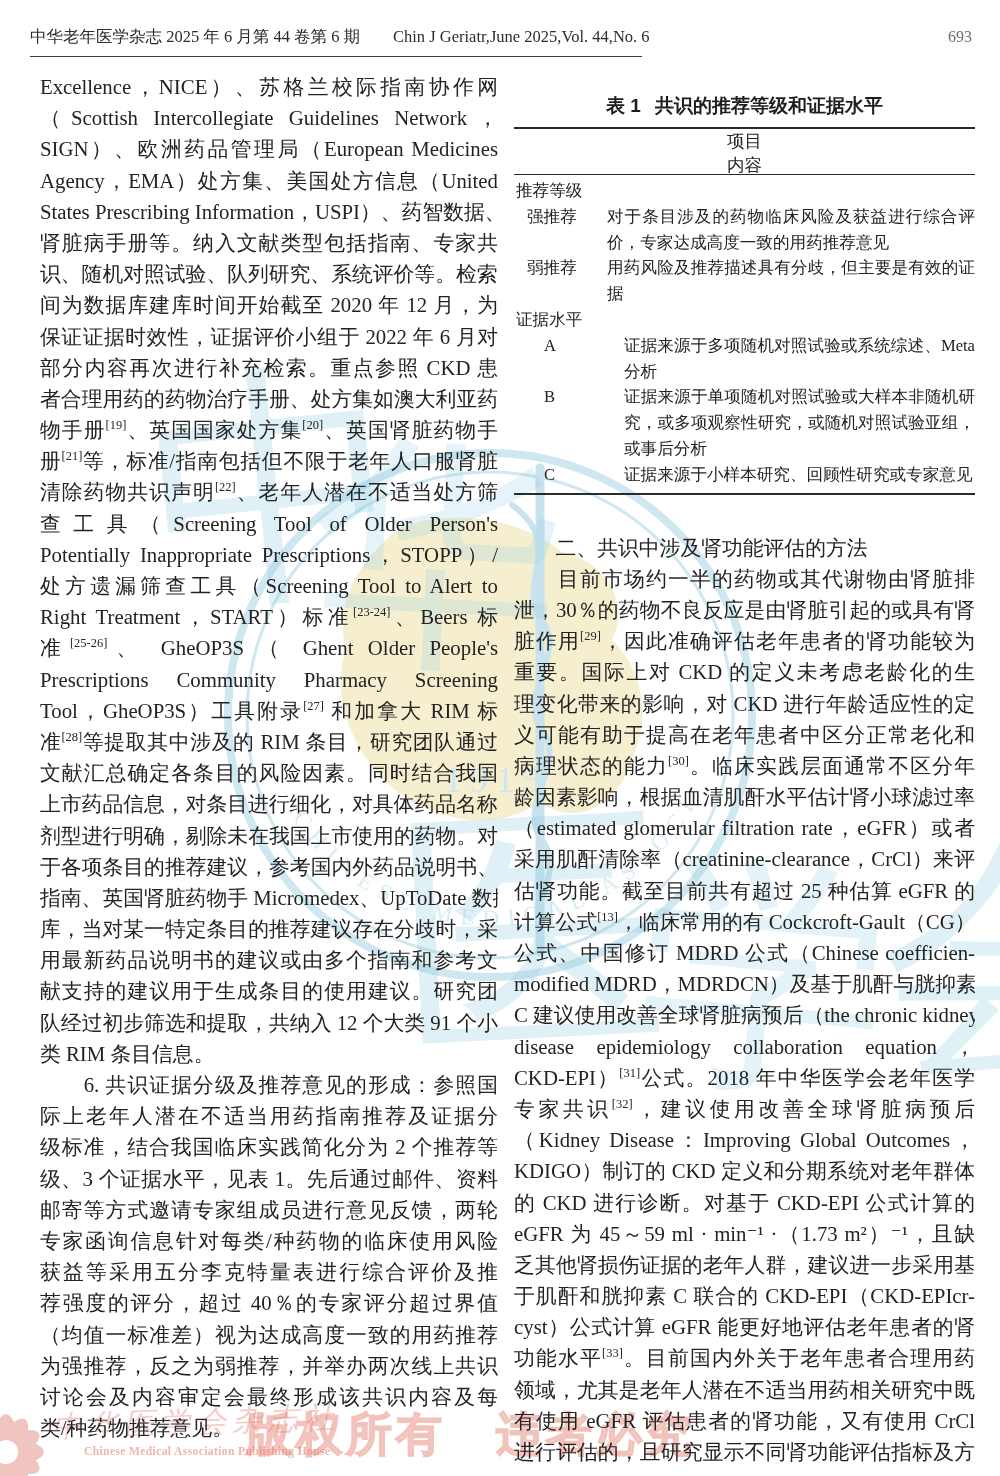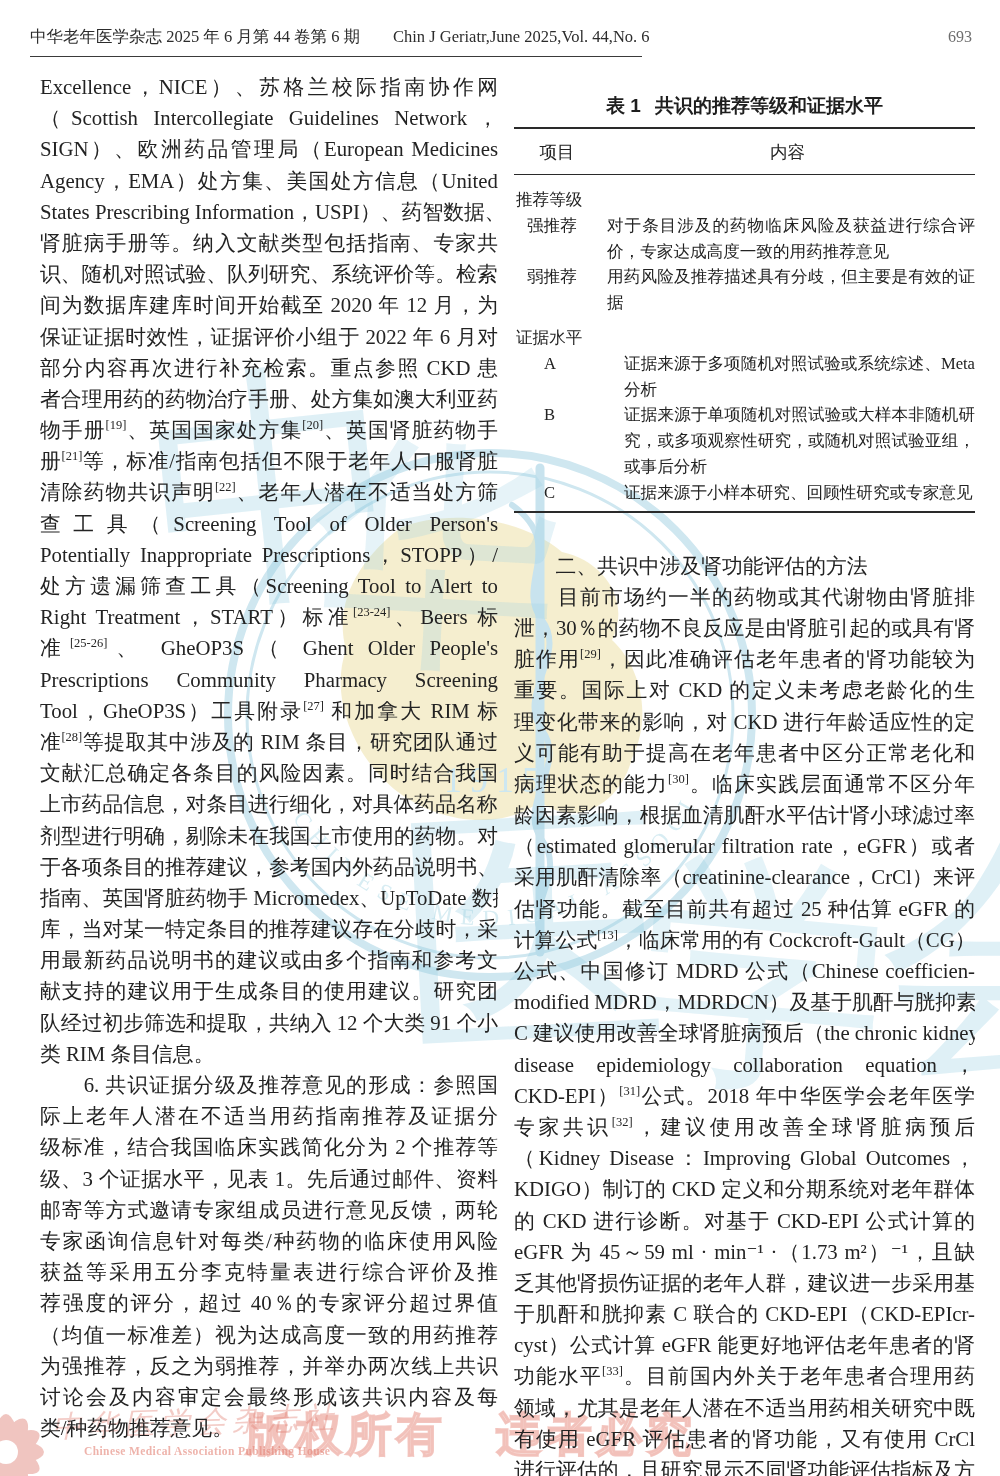--- a/index.html
+++ b/index.html
@@ -28,28 +28,28 @@
   .tl{font-size:20.8px;line-height:31.2px;height:31.2px;white-space:nowrap;
       text-align:justify;text-align-last:justify;overflow:hidden;color:#232323;}
   .tl.end{text-align-last:left;}
   .tl sup{font-size:0.60em;vertical-align:super;line-height:0;letter-spacing:0;}
   
   .tbl-caption{font-size:19px;font-weight:bold;text-align:center;height:26px;line-height:26px;
                margin-bottom:8px;color:#1e1e1e;font-family:"Liberation Sans","DejaVu Sans",sans-serif;}
   .tbl-caption .cap-label{margin-right:14px;}
   .tbl{border-top:2.4px solid #2a2a2a;border-bottom:2.4px solid #2a2a2a;}
   .tbl-head{display:flex;border-bottom:1.3px solid #2a2a2a;height:45px;align-items:center;
-            font-size:17.5px;}
+            font-size:17.5px;flex-direction:column;}
   .th-item{width:86px;text-align:center;}
   .th-content{flex:1;text-align:center;}
   .tbl-body{padding:3px 0 5px 0;font-size:16.6px;}
   .trow{display:flex;line-height:25.8px;}
   .td-item{width:80px;flex:none;}
   .td-content{flex:1;text-align:justify;}
-  .trow.section .td-item{width:auto;padding-left:2px;margin-top:9px;}
+  .trow.section .td-item{width:auto;padding-left:2px;}
   .trow.sub .td-item{padding-left:13px;}
   .trow.letter .td-item{padding-left:30px;}
   
   svg text{font-family:"Liberation Serif",serif;}
 </style>
 </head>
 <body>
 
 <div class="page">
 

